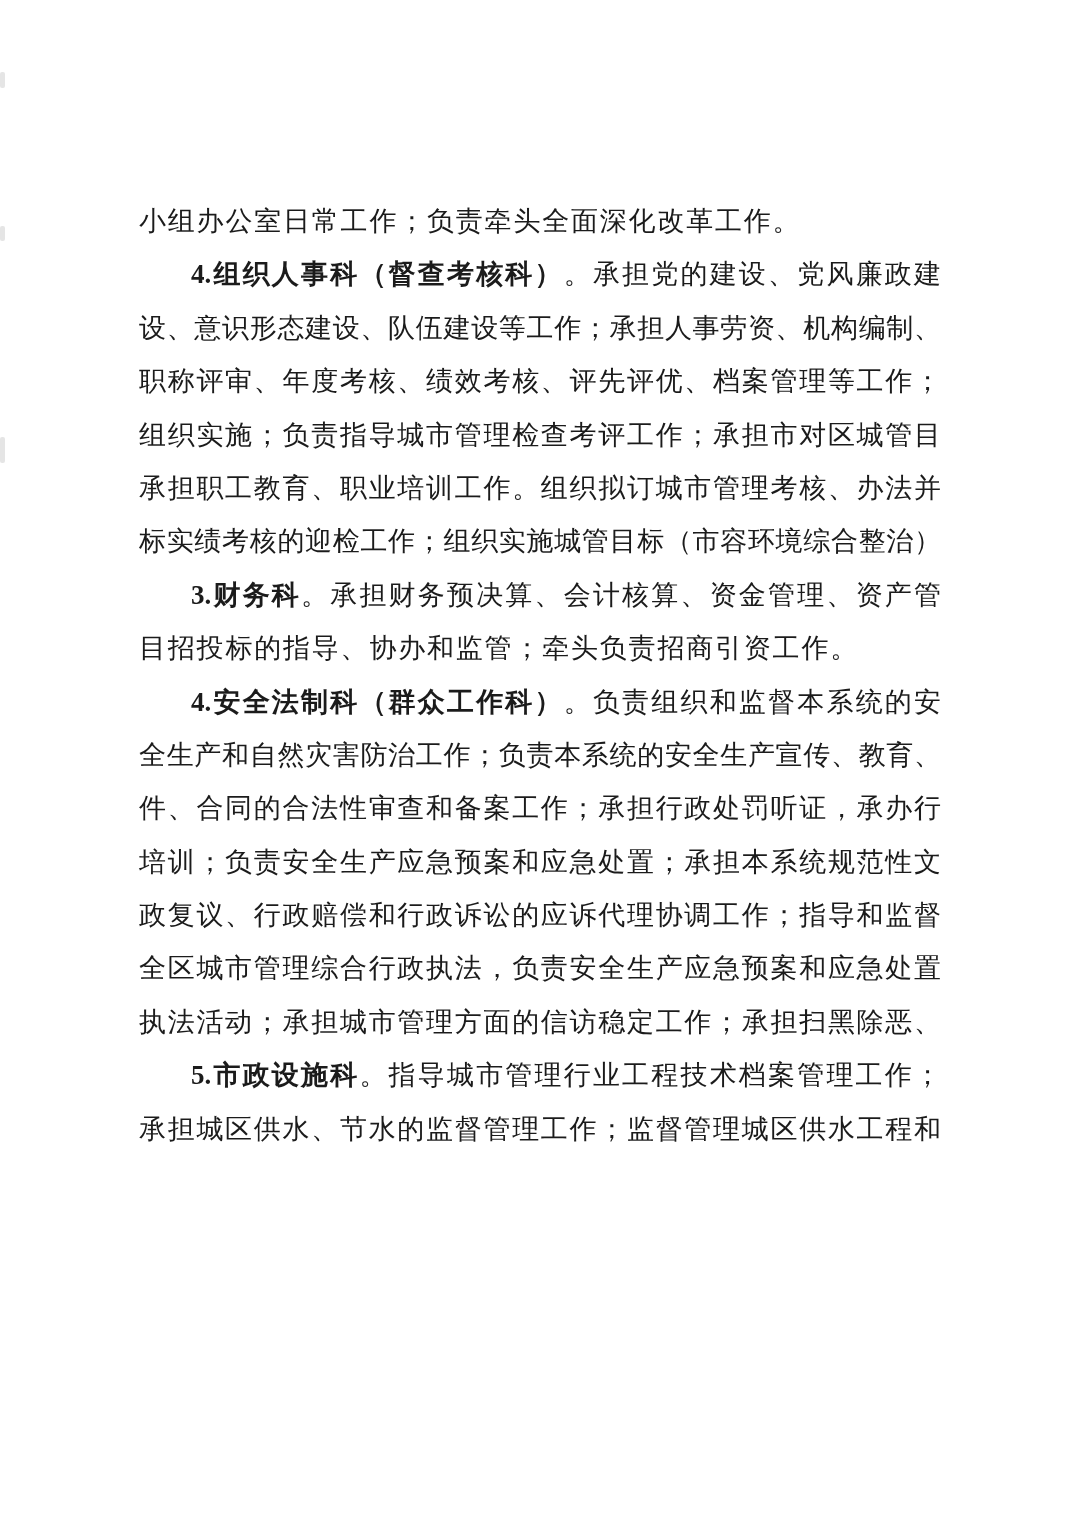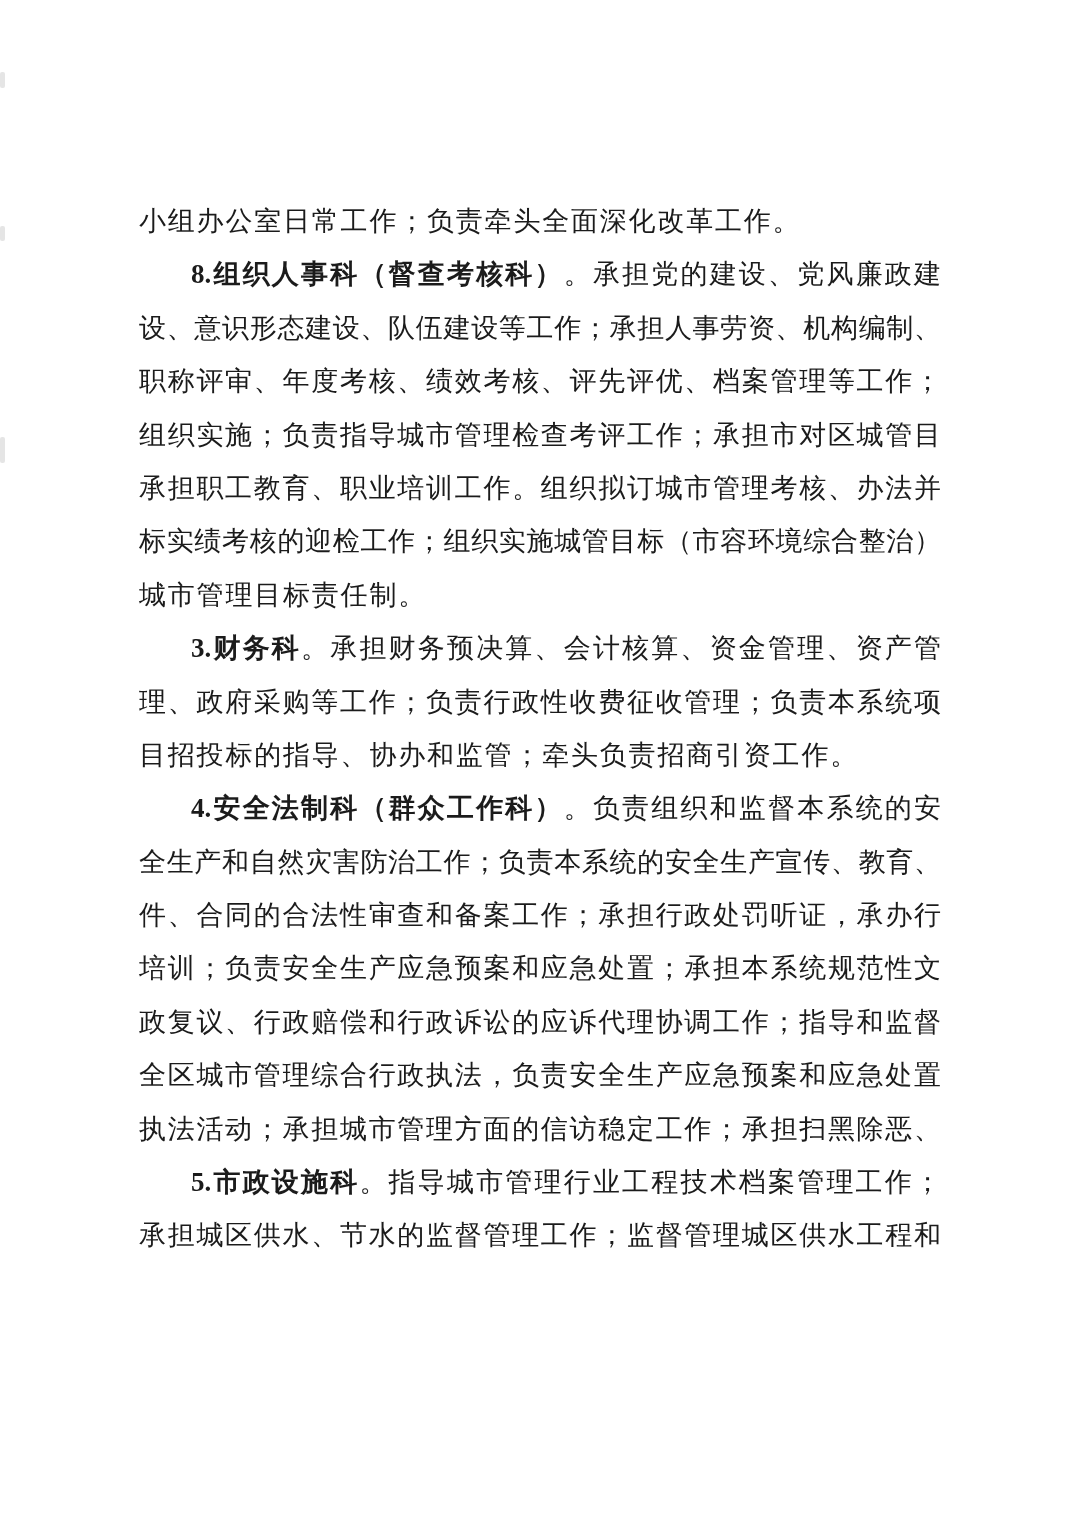--- a/index.html
+++ b/index.html
@@ -74,29 +74,27 @@
 </head>
 <body>
 
 <div class="page" style="background: rgb(255, 255, 255); color: rgb(27, 27, 27);">
   <div class="scan-artifact artifact-1"></div>
   <div class="scan-artifact artifact-2"></div>
   <div class="scan-artifact artifact-3"></div>
 
   <main class="content">
       <div class="line"><span class="seg">小组办公室日常工作；负责牵头全面深化改革工作。</span></div>
-      <div class="line justify indent"><span class="seg bold">8.组织人事科（督查考核科）</span><span class="seg">。承担党的建设、党风廉政建</span></div>
+      <div class="line justify indent"><span class="seg bold">4.组织人事科（督查考核科）</span><span class="seg">。承担党的建设、党风廉政建</span></div>
       <div class="line justify"><span class="seg">设、意识形态建设、队伍建设等工作；承担人事劳资、机构编制、</span></div>
       <div class="line justify"><span class="seg">职称评审、年度考核、绩效考核、评先评优、档案管理等工作；</span></div>
       <div class="line justify"><span class="seg">组织实施；负责指导城市管理检查考评工作；承担市对区城管目</span></div>
       <div class="line justify"><span class="seg">承担职工教育、职业培训工作。组织拟订城市管理考核、办法并</span></div>
       <div class="line justify"><span class="seg">标实绩考核的迎检工作；组织实施城管目标（市容环境综合整治）</span></div>
-      <div class="line"><span class="seg">城市管理目标责任制。</span></div>
       <div class="line justify indent"><span class="seg bold">3.财务科</span><span class="seg">。承担财务预决算、会计核算、资金管理、资产管</span></div>
-      <div class="line justify"><span class="seg">理、政府采购等工作；负责行政性收费征收管理；负责本系统项</span></div>
       <div class="line"><span class="seg">目招投标的指导、协办和监管；牵头负责招商引资工作。</span></div>
       <div class="line justify indent"><span class="seg bold">4.安全法制科（群众工作科）</span><span class="seg">。负责组织和监督本系统的安</span></div>
       <div class="line justify"><span class="seg">全生产和自然灾害防治工作；负责本系统的安全生产宣传、教育、</span></div>
       <div class="line justify"><span class="seg">件、合同的合法性审查和备案工作；承担行政处罚听证，承办行</span></div>
       <div class="line justify"><span class="seg">培训；负责安全生产应急预案和应急处置；承担本系统规范性文</span></div>
       <div class="line justify"><span class="seg">政复议、行政赔偿和行政诉讼的应诉代理协调工作；指导和监督</span></div>
       <div class="line justify"><span class="seg">全区城市管理综合行政执法，负责安全生产应急预案和应急处置</span></div>
       <div class="line justify"><span class="seg">执法活动；承担城市管理方面的信访稳定工作；承担扫黑除恶、</span></div>
       <div class="line justify indent"><span class="seg bold">5.市政设施科</span><span class="seg">。指导城市管理行业工程技术档案管理工作；</span></div>
       <div class="line justify"><span class="seg">承担城区供水、节水的监督管理工作；监督管理城区供水工程和</span></div>

